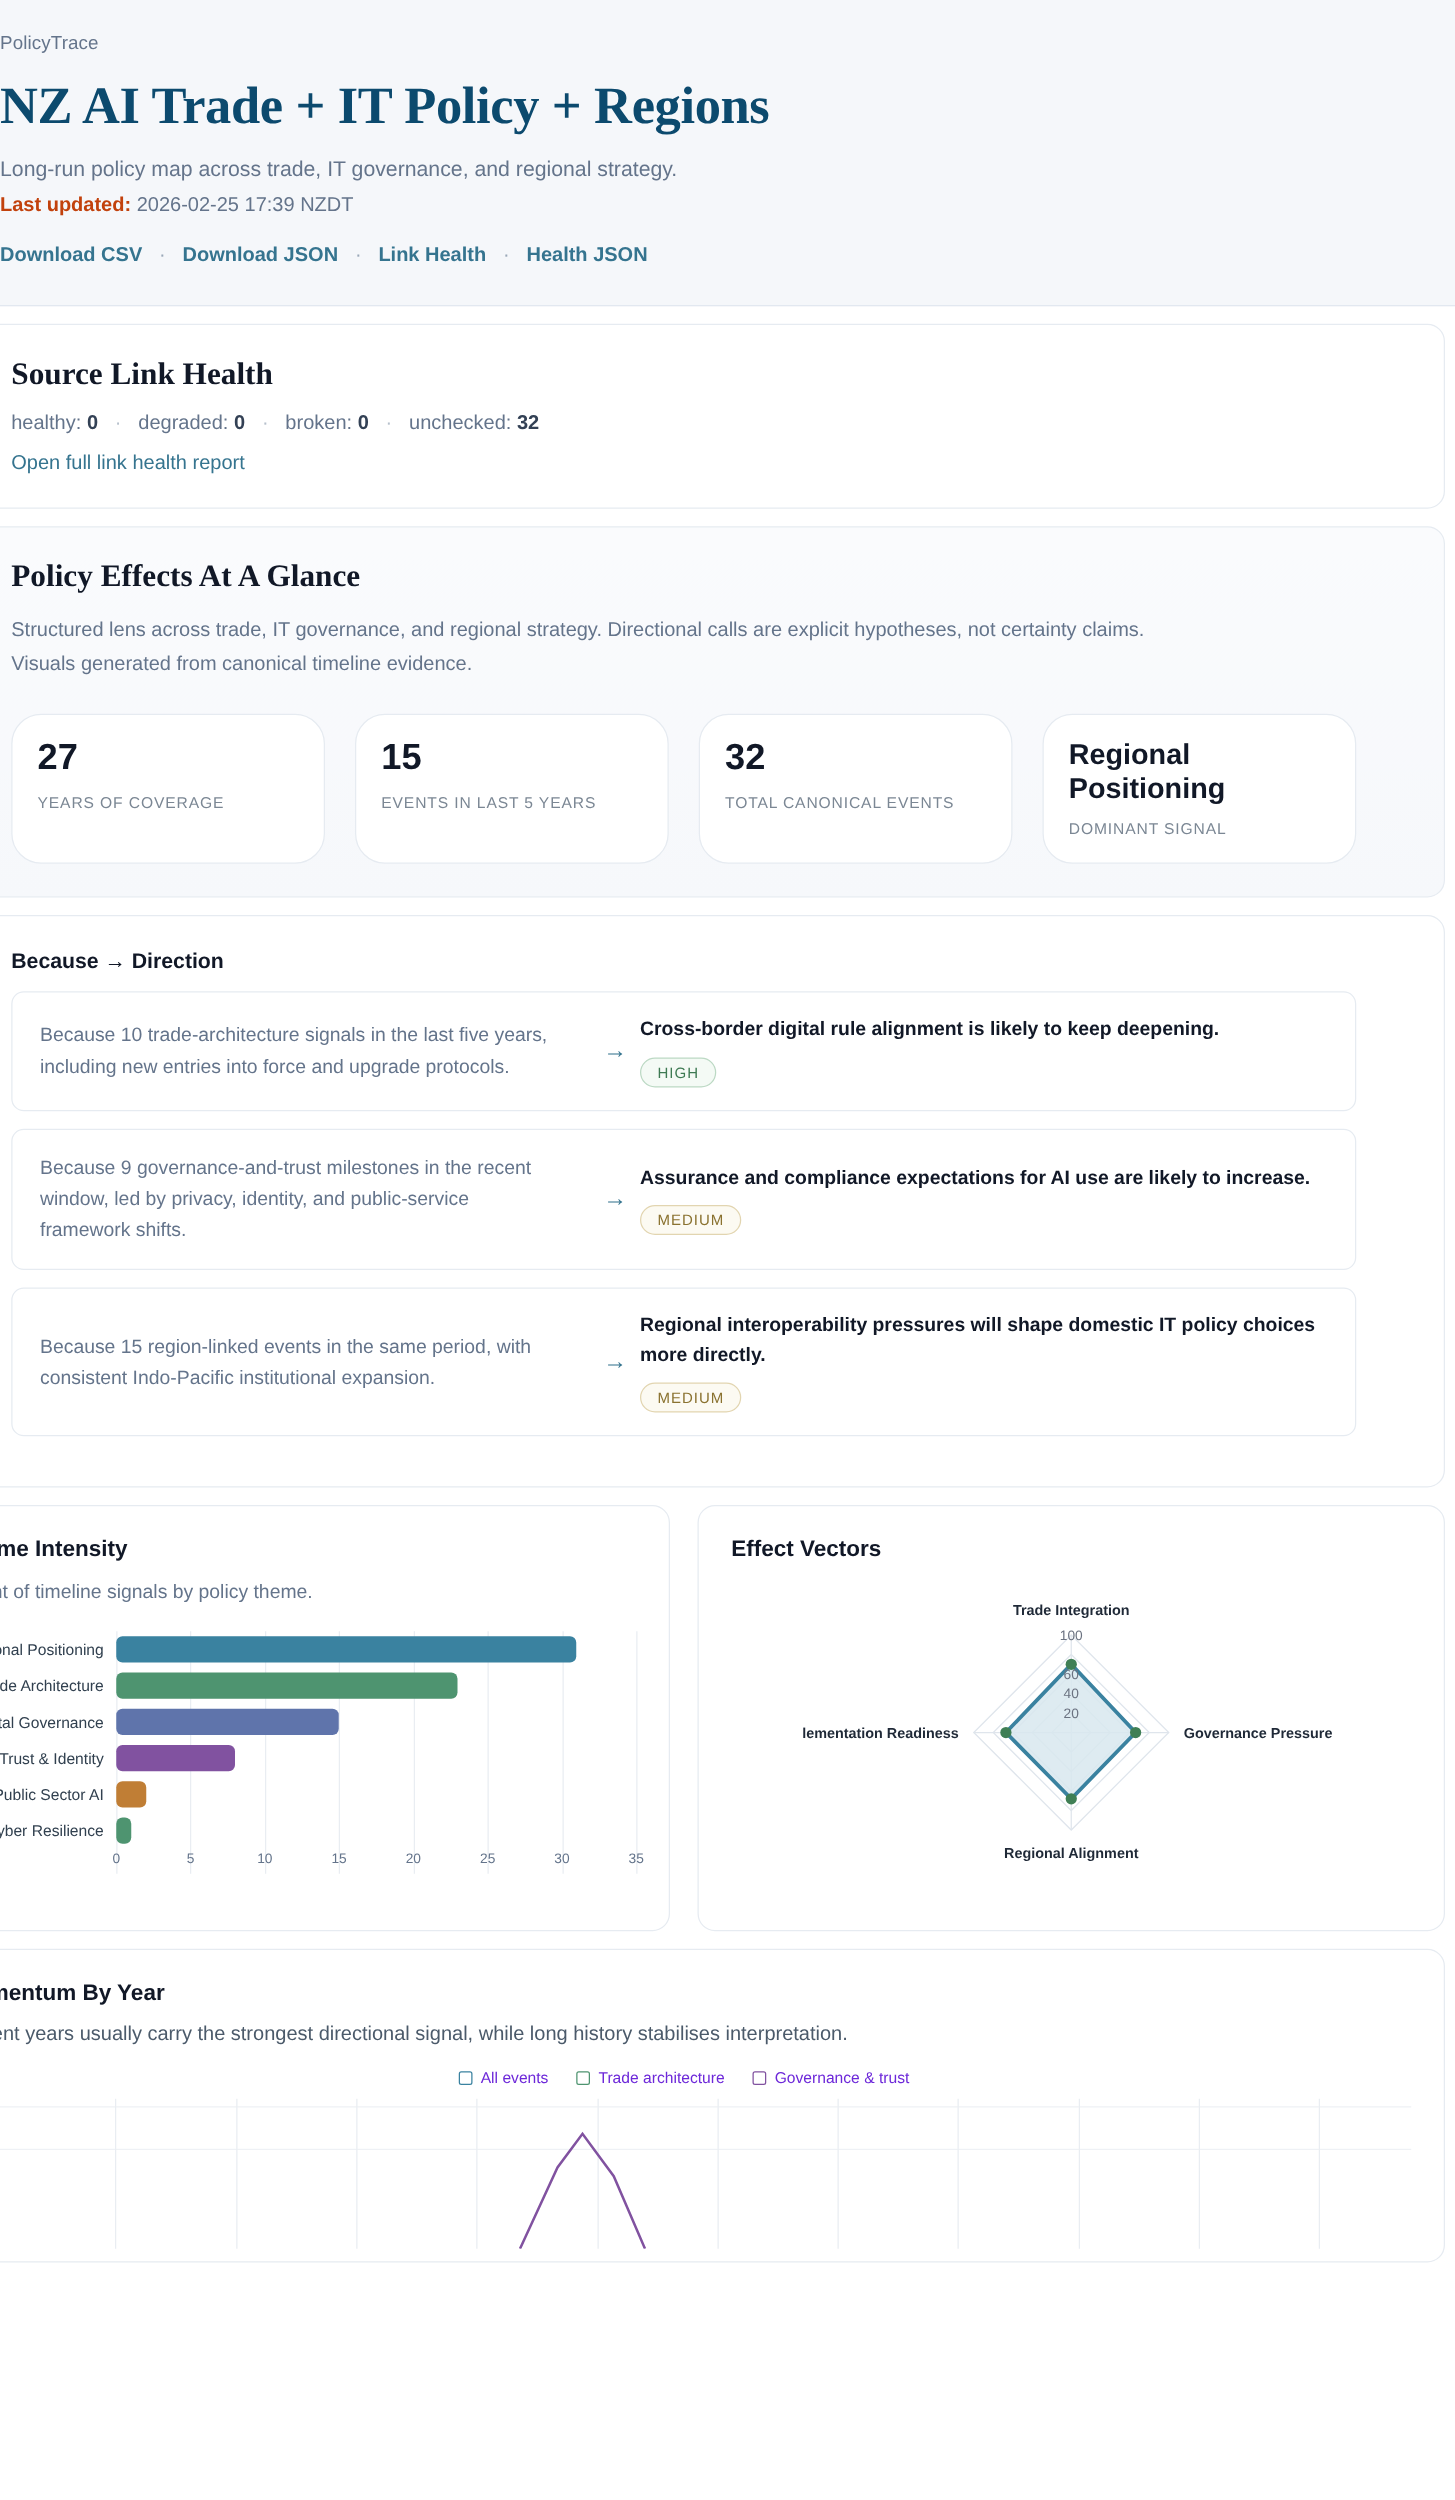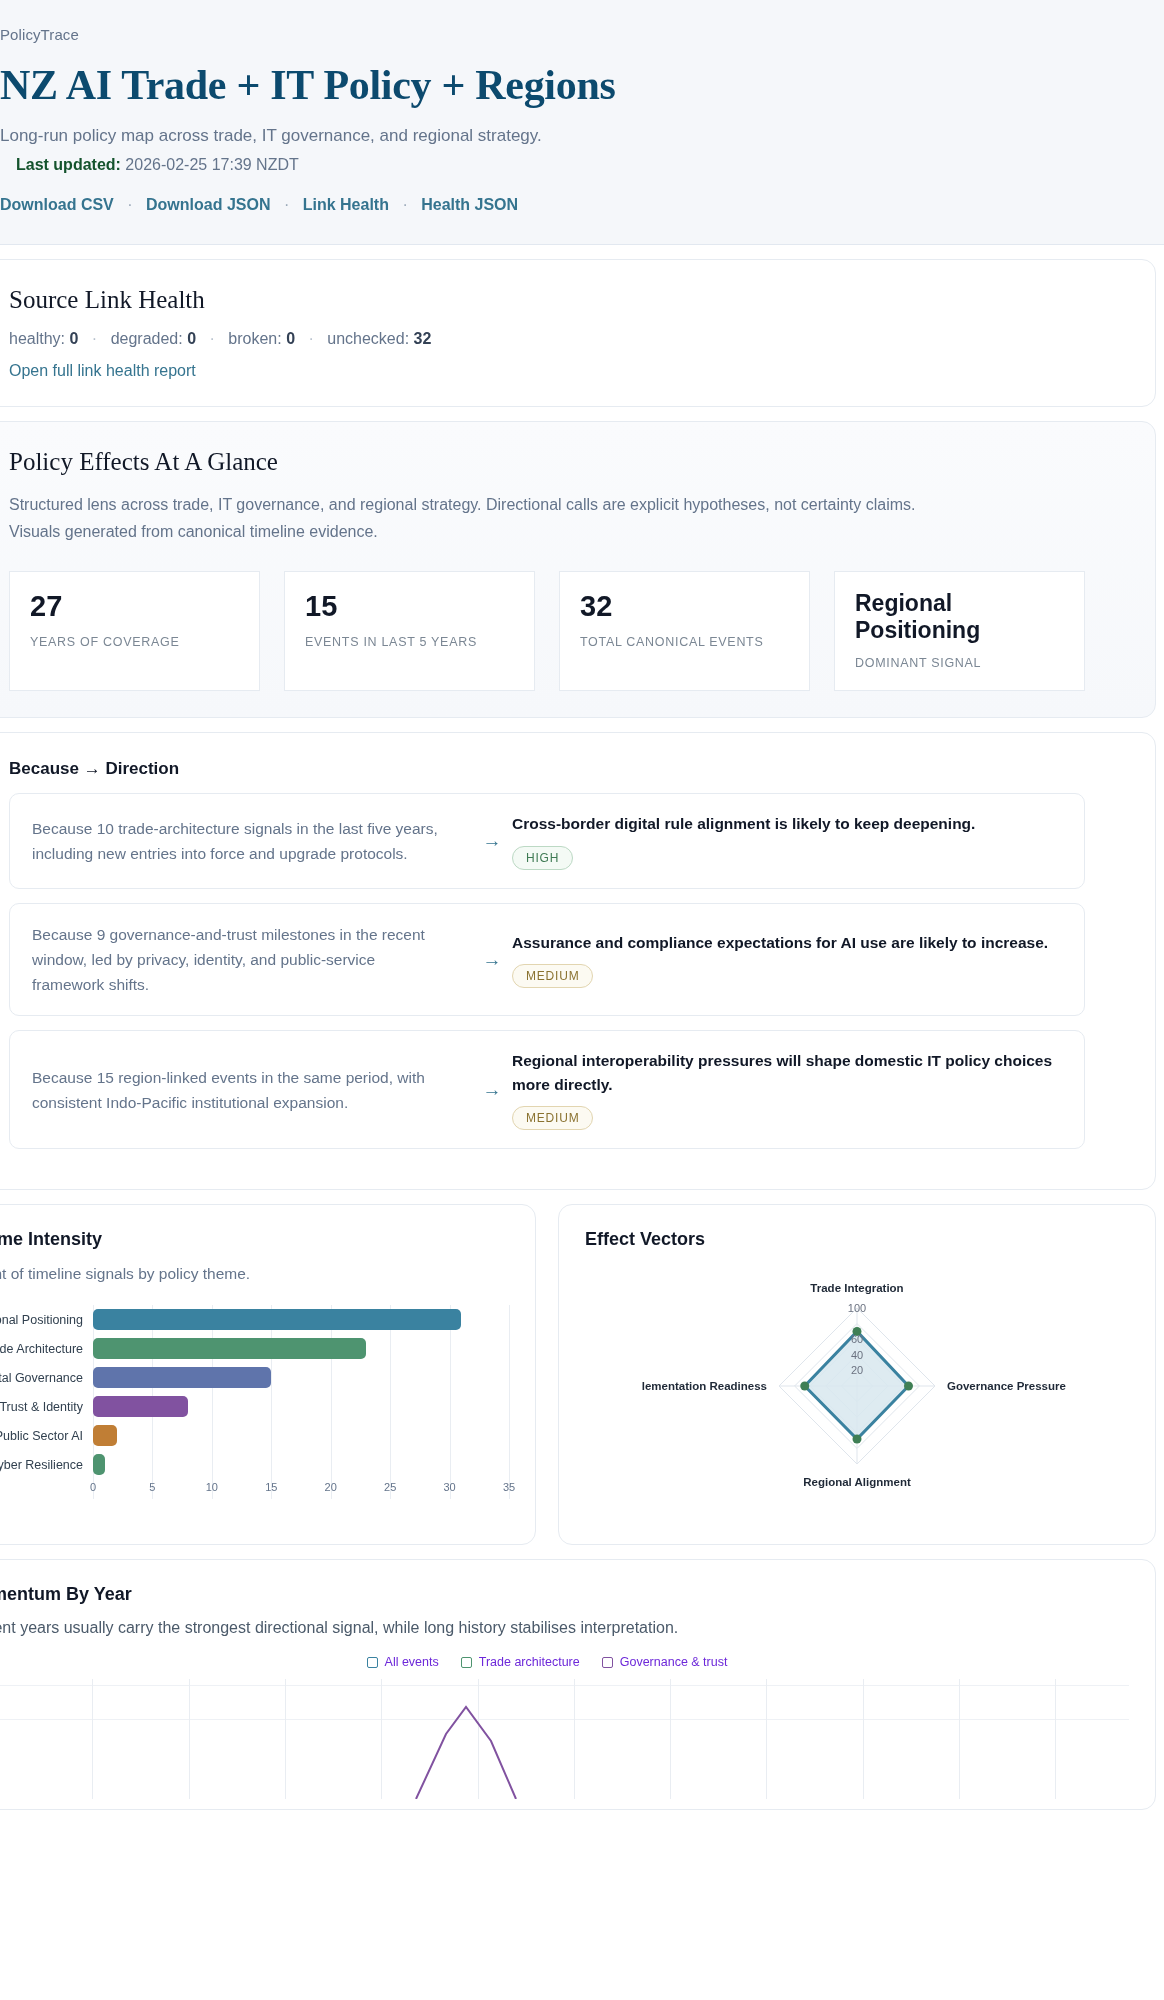--- a/index.html
+++ b/index.html
@@ -27,54 +27,54 @@
   }
   .hero h1 {
     font-family:"Liberation Serif", serif;
     font-size:42px; line-height:1.08; font-weight:700;
     color:#0c4a6e; margin:0 0 18px 0; letter-spacing:-.3px;
   }
   .hero-sub {
     font-size:17px; color:#64748b; margin:0 0 10px 0;
   }
   .hero-updated { font-size:16px; color:#64748b; margin:0 0 22px 0; }
-  .hero-updated b { color:#14532d; font-weight:700;padding-left:16px; }
+  .hero-updated b { color:#c2410c; font-weight:700; }
   .hero-links { font-size:16px; font-weight:700; color:#9aa8b8; }
   .hero-links a { color:#35748f; text-decoration:none; font-weight:700; }
   .hero-links .dot { color:#9aa8b8; font-weight:400; margin:0 9px; }
 
   
   .section {
     background:#fff;
     border:1px solid #e6ebf1;
     border-radius:14px;
     margin:14px 8px;
     padding:26px 70px 26px 70px;
   }
   .section.alt { background:linear-gradient(180deg,#fafbfd 0%,#f6f8fb 100%); }
 
   h2.sec-title {
     font-family:"Liberation Serif", serif;
-    font-size:25px; font-weight:400; color:#111827;
+    font-size:25px; font-weight:700; color:#111827;
     margin:0 0 16px 0;
   }
   .health-line { font-size:16px; color:#64748b; margin:0 0 14px 0; }
   .health-line b { color:#334155; font-weight:700; }
   .health-line .dot { margin:0 9px; color:#b6c0cc; }
   .health-report { font-size:16px; color:#35748f; text-decoration:none; }
 
   .sec-desc { font-size:16px; color:#64748b; line-height:1.65; margin:0; }
 
   
   .stats {
     display:flex; gap:24px; margin-top:26px;
   }
   .stat {
     flex:1 1 0;
-    background:#fff; border:1px solid #e6ebf1; border-radius:0;
+    background:#fff; border:1px solid #e6ebf1; border-radius:24px;
     padding:18px 20px 20px 20px;
     min-height:100px;
   }
   .stat-val {
     font-family:"Liberation Sans", sans-serif;
     font-size:29px; font-weight:700; color:#111827; line-height:1.15;
     margin-bottom:12px;
   }
   .stat-val.word { font-size:23px; line-height:1.18; }
   .stat-label {

